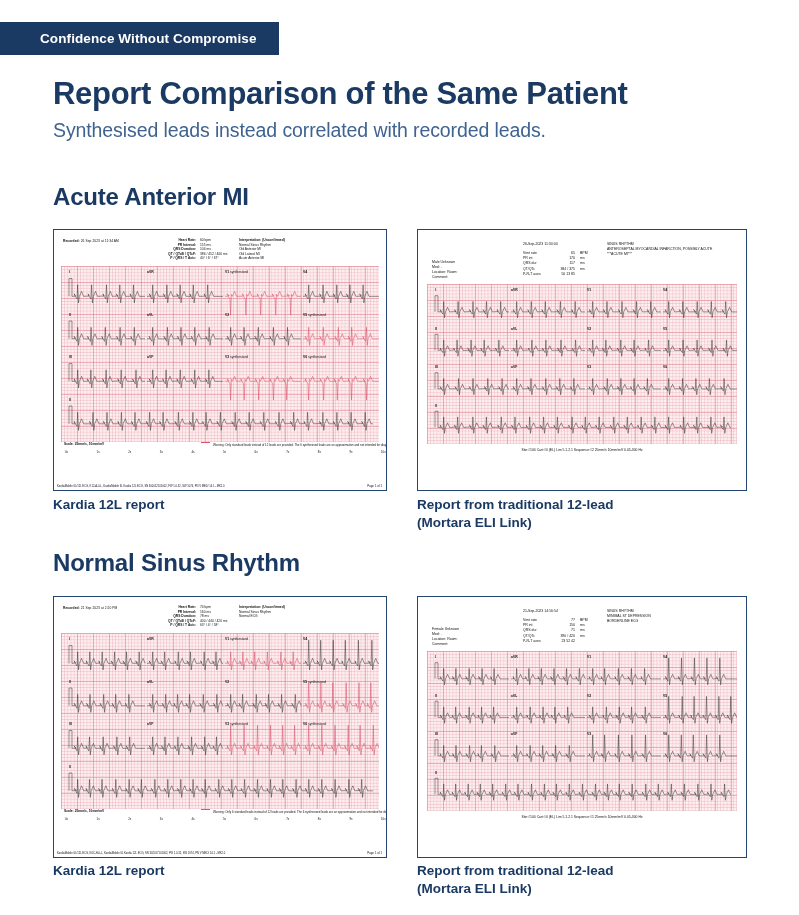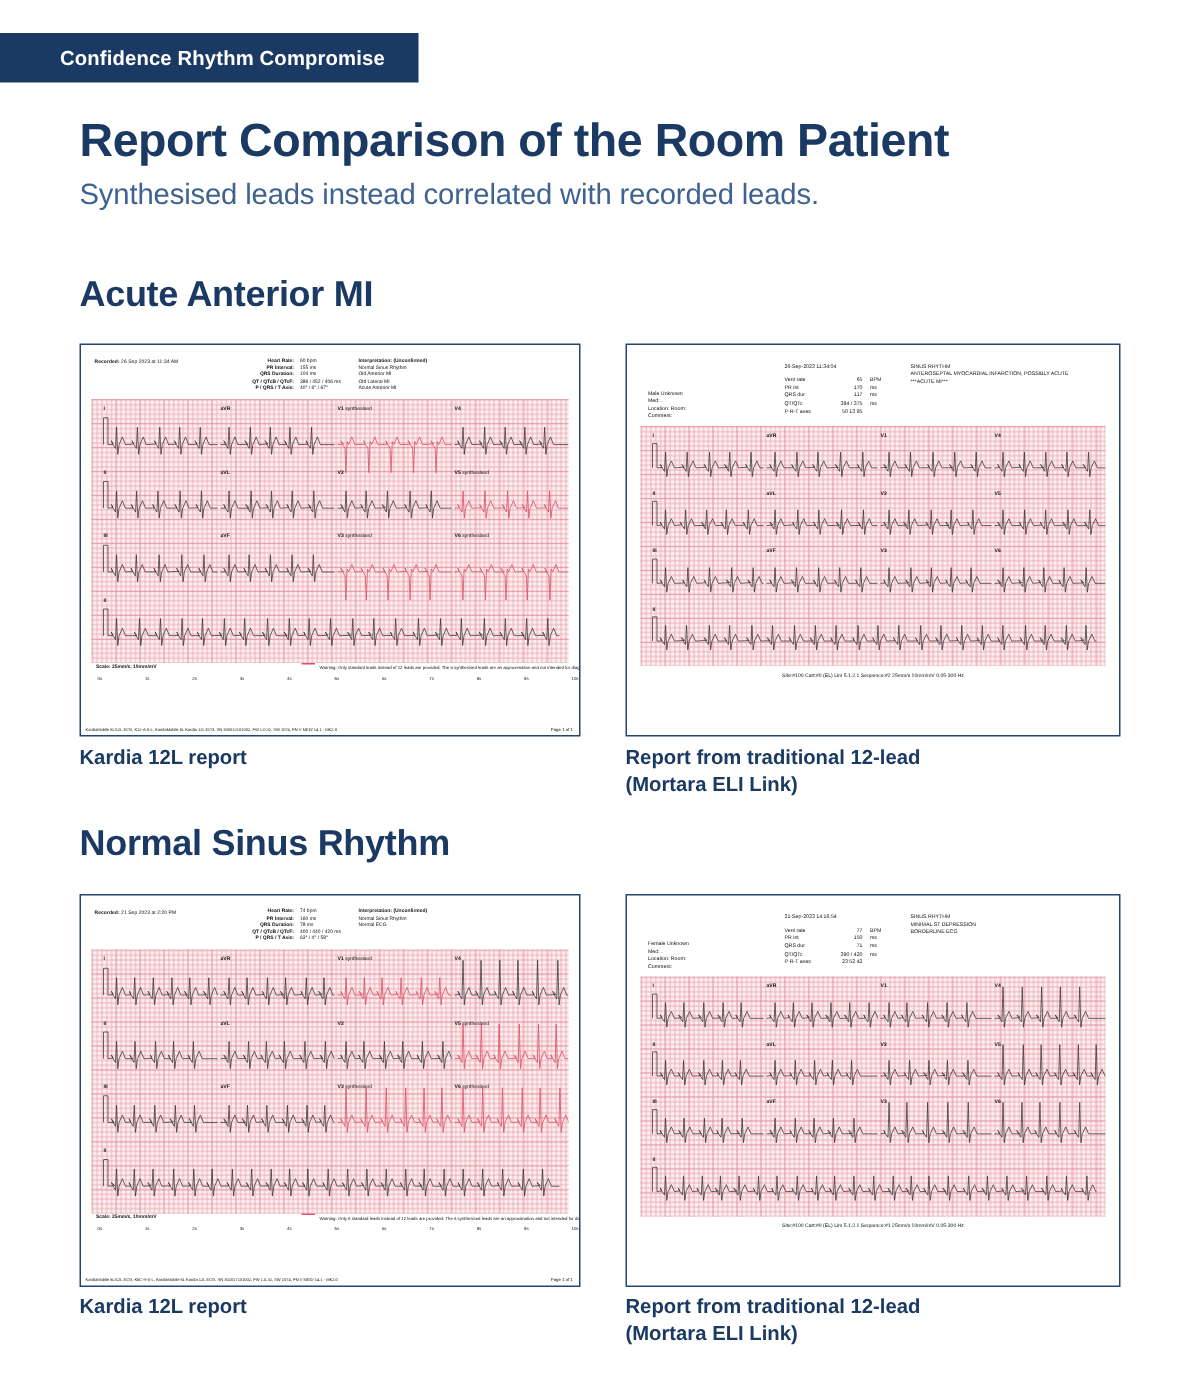--- a/index.html
+++ b/index.html
@@ -163,24 +163,24 @@
     position:absolute; left:50%; transform:translateX(-50%); top:4px;
     font-size:3.4px; color:#111; white-space:nowrap;
   }
 
   svg.trace { position:absolute; left:0; top:0; }
 </style>
 </head>
 <body>
 
 <div class="eyebrow">
-  <span>Confidence Rhythm Compromise</span>
-</div>
-
-<div class="h1">Report Comparison of the Room Patient</div>
+  <span>Confidence Without Compromise</span>
+</div>
+
+<div class="h1">Report Comparison of the Same Patient</div>
 <div class="sub">Synthesised leads instead correlated with recorded leads.</div>
 
 <div class="h2 sec1">Acute Anterior MI</div>
 <div class="h2 sec2">Normal Sinus Rhythm</div>
 
 <div class="card c-k1">
   <div class="kd-inner">
     <div class="kd-head">
       <div class="kd-rec">
         <span>Recorded:</span>

